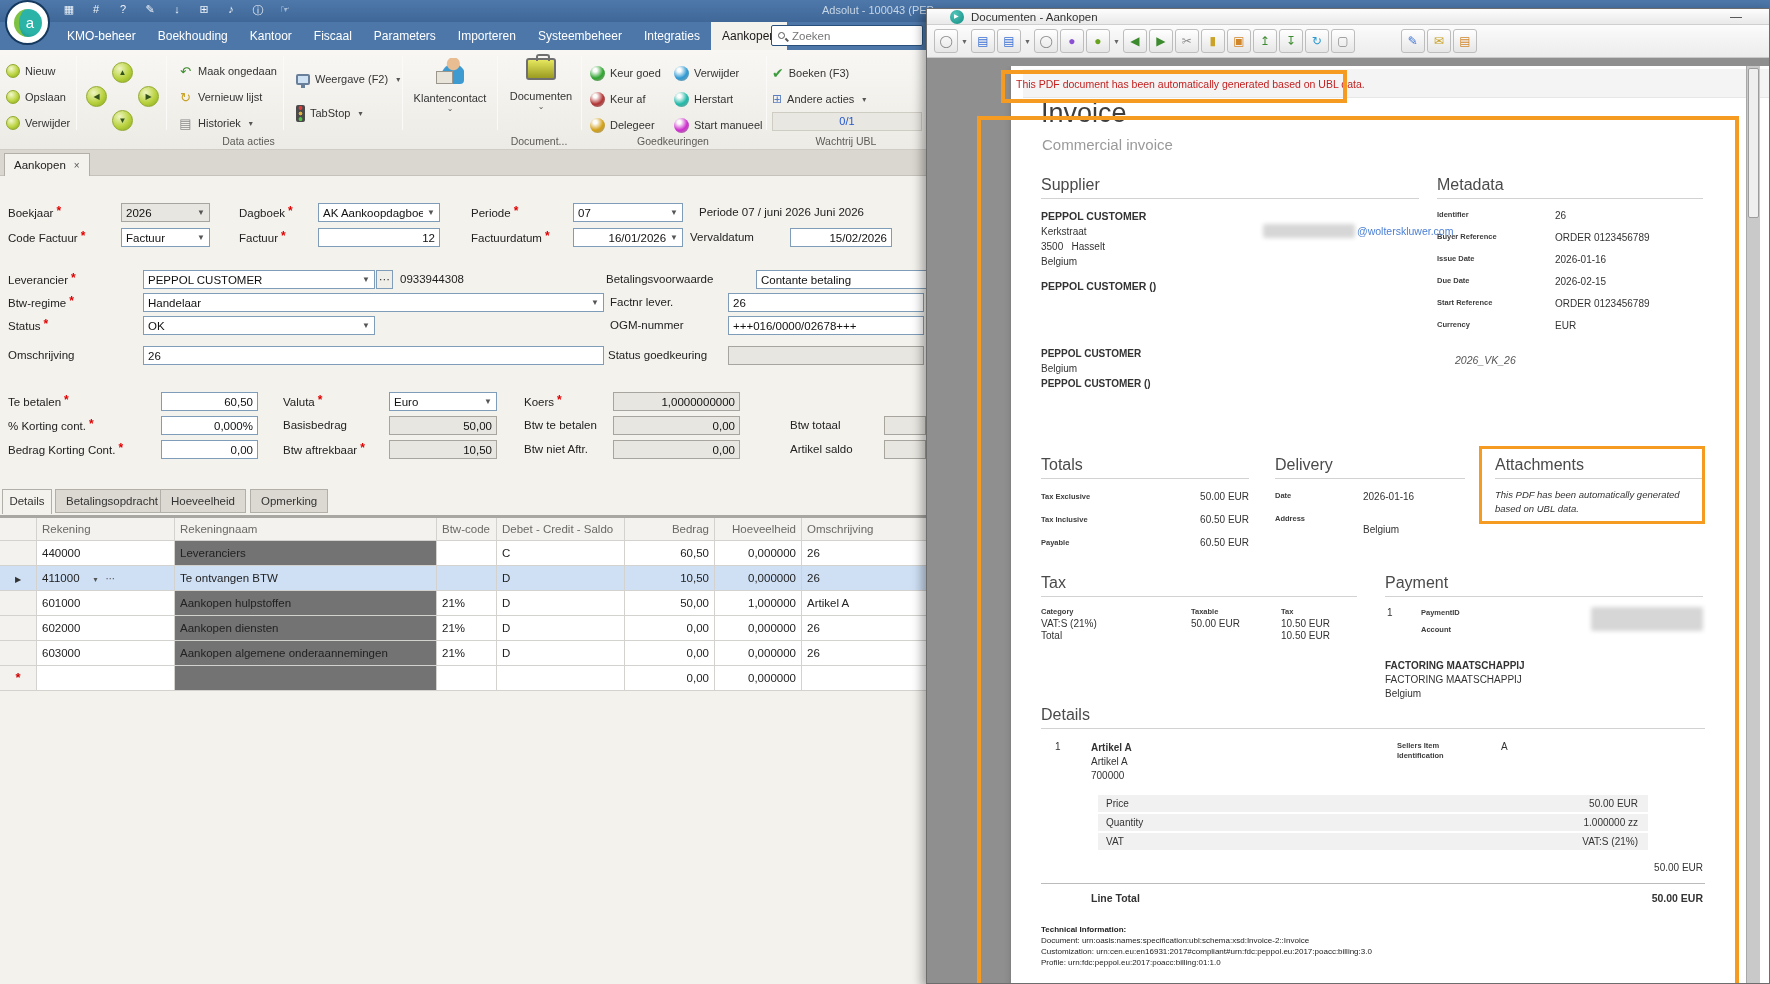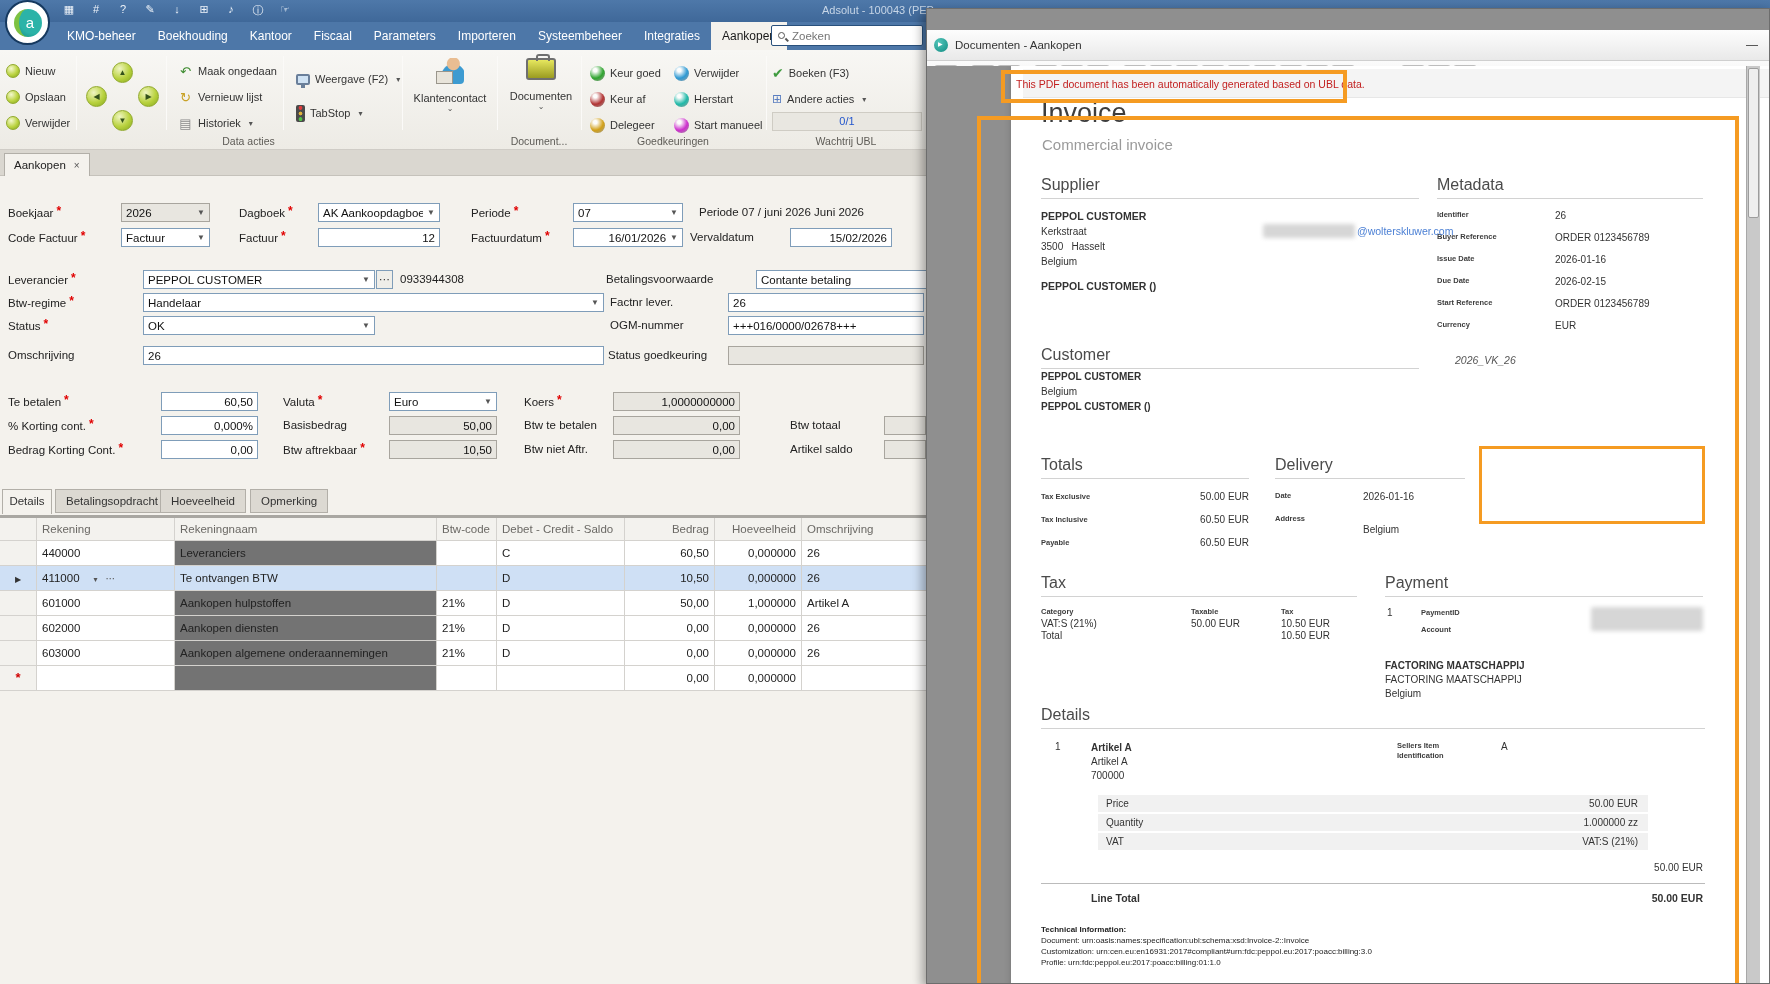--- a/index.html
+++ b/index.html
@@ -103,22 +103,22 @@
   .cur::after{content:"▶";font-size:8px;}
   .newmark::after{content:"*";color:#d00000;font-weight:bold;font-size:13px;}
   .mini-dd{display:inline-block;margin-left:14px;color:#555;}
   .mini-dd::after{content:"▾";font-size:8px;}
   .mini-dots{display:inline-block;margin-left:8px;color:#555;}
   .mini-dots::after{content:"⋯";font-size:10px;}
 
   
   .docwin{position:absolute;left:926px;top:8px;width:844px;height:976px;background:#8f8f8f;border:1px solid #6d6d6d;
     box-shadow:-4px 4px 10px rgba(0,0,0,.35);z-index:20;}
-  .dw-titlebar{height:31px;background:linear-gradient(#fdfdfd,#e9e9e9);border-bottom:1px solid #cfcfcf;
-    display:flex;align-items:center;gap:7px;padding:0 7px;font-size:11.5px;color:#333;margin-top:21px;}
+  .dw-titlebar{height:16px;background:linear-gradient(#fdfdfd,#e9e9e9);border-bottom:1px solid #cfcfcf;
+    display:flex;align-items:center;gap:7px;padding:0 23px;font-size:11.5px;color:#333;}
   .dw-ico{width:14px;height:14px;border-radius:50%;flex:0 0 auto;
     background:radial-gradient(circle at 35% 30%,#52c5ba,#128c82);position:relative;}
   .dw-ico::after{content:"▶";position:absolute;left:4px;top:2px;font-size:6px;color:#fff;}
   .dw-min{margin-left:auto;color:#444;font-size:12px;cursor:default;padding:0 4px;}
   .dw-toolbar{height:33px;background:linear-gradient(#fbfbfb,#ececec);border-bottom:1px solid #c9c9c9;
     display:flex;align-items:center;gap:2px;padding:0 7px;}
   .tbtn{width:24px;height:24px;border:1px solid #bdbdbd;border-radius:3px;background:linear-gradient(#ffffff,#e6e6e6);
     display:flex;align-items:center;justify-content:center;font-size:12px;color:#666;flex:0 0 auto;cursor:default;}
   .tcar{font-size:7px;color:#666;margin:0 1px;}
   .gap{width:42px;flex:0 0 42px;}
@@ -629,21 +629,20 @@
               <span class="v">ORDER 0123456789</span>
             </div>
           <div class="mrow">
               <span class="lbl">Currency</span>
               <span class="v">EUR</span>
             </div>
         </div>
         <div class="inv-ref">2026_VK_26</div>
 
         <div class="cust">
-          <div class="sech">Customer</div>
           <div class="small b name">PEPPOL CUSTOMER</div>
           <div class="small">Belgium</div>
           <div class="small b name">PEPPOL CUSTOMER ()</div>
         </div>
 
         <div class="totals">
           <div class="sech">Totals</div>
           <div class="trow">
               <span class="lbl">Tax Exclusive</span>
               <span class="v">50.00 EUR</span>
@@ -663,20 +662,27 @@
           <div class="drow2">
               <span class="lbl">Date</span>
               <span class="v">2026-01-16</span>
             </div>
           <div class="drow2">
               <span class="lbl">Address</span>
               <span class="v" style="padding-top:10px;">Belgium</span>
             </div>
         </div>
 
+        <div class="attach">
+          <div class="sech">Attachments</div>
+          <div class="note">
+            <div>This PDF has been automatically generated</div>
+            <div>based on UBL data.</div>
+          </div>
+        </div>
         <div class="annot annot-attach"></div>
 
         <div class="taxsec">
           <div class="sech">Tax</div>
           <div class="taxgrid">
             <span class="lbl">Category</span>
             <span class="lbl r">Taxable</span>
             <span class="lbl r">Tax</span>
             <span class="v">VAT:S (21%)</span>
             <span class="v r">50.00 EUR</span>

